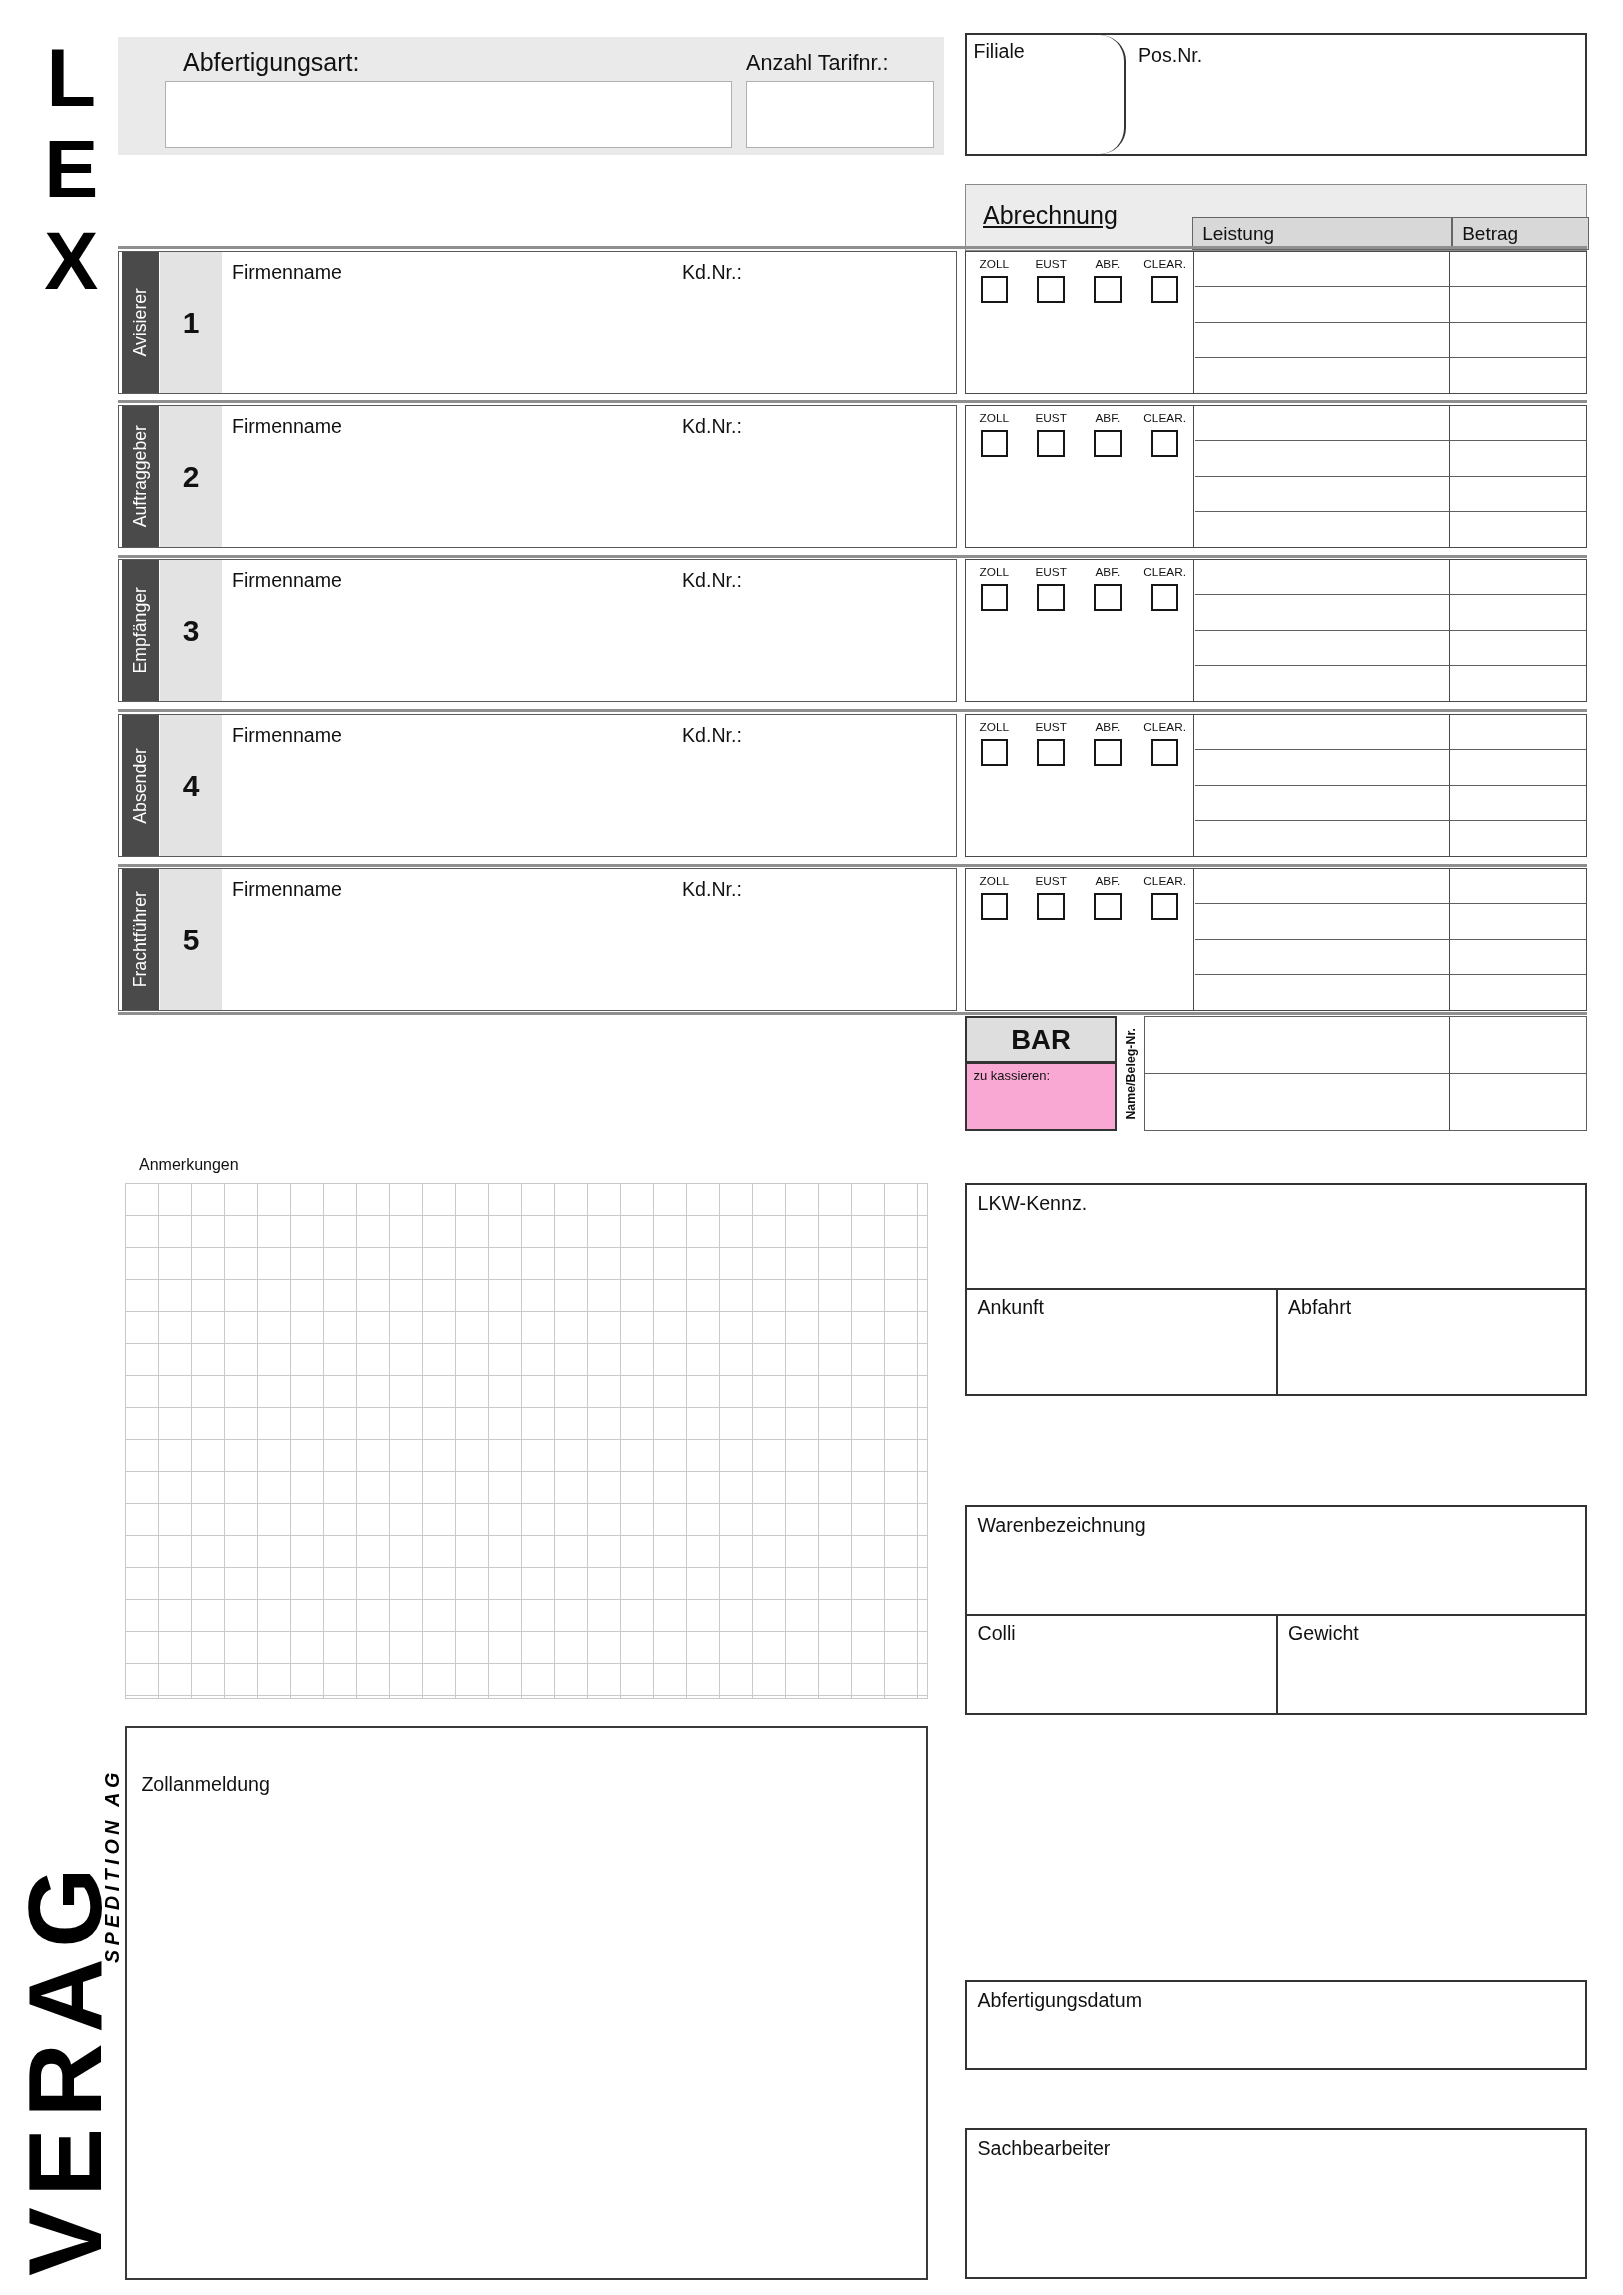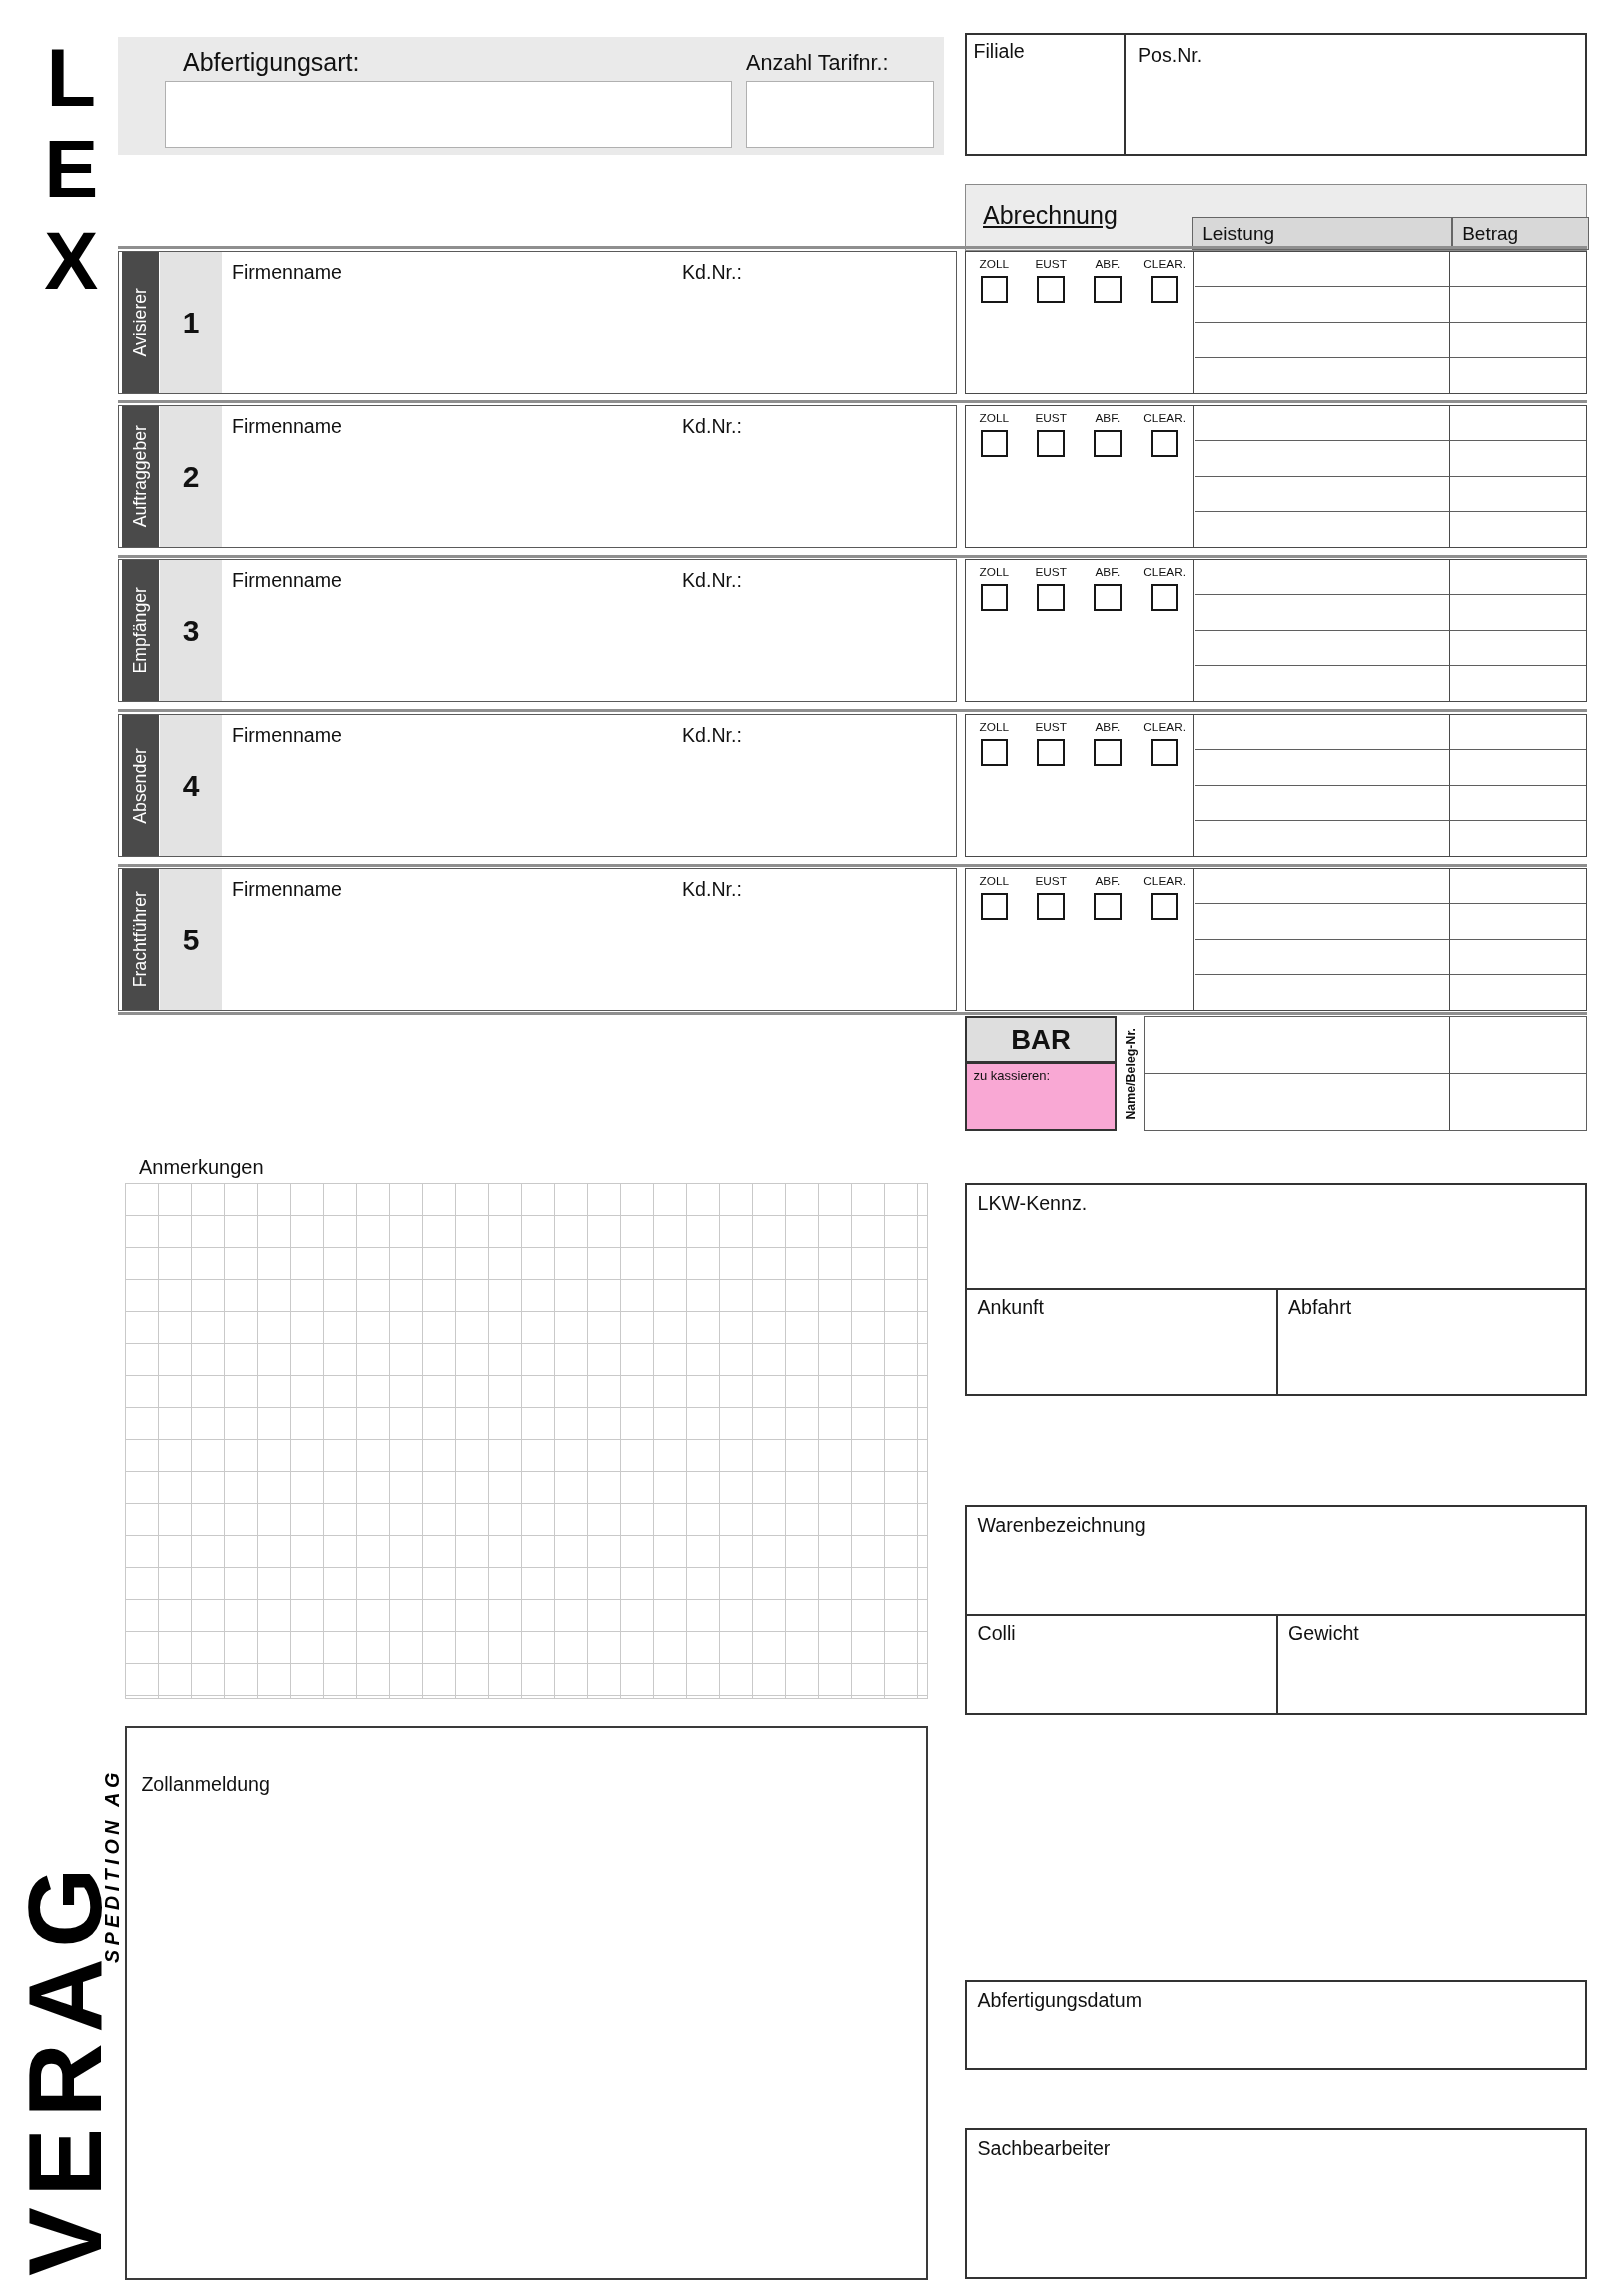--- a/index.html
+++ b/index.html
@@ -29,21 +29,21 @@
   }
 
   
   .topband { position:absolute; left:118px; top:37px; width:826px; height:118px; background:#eaeaea; }
   .abfart-label { position:absolute; left:65px; top:10.5px; font-size:25px; color:#111; }
   .abfart-input { position:absolute; left:47px; top:44px; width:567px; height:67px; background:#fff; border:1.3px solid #b0b0b0; }
   .tarif-label { position:absolute; left:628px; top:13px; font-size:21.6px; color:#111; }
   .tarif-input { position:absolute; left:628px; top:44px; width:188px; height:67px; background:#fff; border:1.3px solid #b0b0b0; }
 
   .filiale-wrap { position:absolute; left:965px; top:33px; width:622px; height:123px; border:2px solid #333; background:#fff; }
-  .filiale-sub { position:absolute; left:0; top:0; width:159px; height:100%; border-right:2px solid #333; }
+  .filiale-sub { position:absolute; left:0; top:0; width:159px; height:100%; border-right:2px solid #333;border-radius:26px; }
   .filiale-sub .lbl { position:absolute; left:6.5px; top:5.2px; }
   .posnr-label { position:absolute; left:171px; top:9.2px; }
 
   .lbl { font-size:19.6px; color:#111; }
 
   
   .abrech { position:absolute; left:965px; top:184px; width:622px; height:67px; background:#ececec; border:1.3px solid #8a8a8a; }
   .abrech-title { position:absolute; left:17px; top:15.7px; font-size:25px; color:#111;text-decoration:underline; }
   .colhead { position:absolute; bottom:0; height:33px; background:#d8d8d8; border:1.3px solid #666;
              display:flex; align-items:center; justify-content:flex-start; padding-left:9.2px; font-size:19px; }
@@ -83,21 +83,21 @@
   .kass-box { position:absolute; left:0; top:46px; width:152px; height:69px; border:2px solid #333; background:#f9a8d4; }
   .kass-box .klbl { position:absolute; left:6.5px; top:3.9px; font-size:13px; }
   .namebeleg { position:absolute; left:152px; top:0; width:27.5px; height:115px; display:flex; align-items:center; justify-content:center; }
   .namebeleg .vtext { color:#111; font-size:12.4px; font-weight:bold; }
   .bar-table { position:absolute; left:179px; right:0; top:0; height:115px; border:1.3px solid #5f5f5f;
                display:grid; grid-template-columns:1fr 137px; grid-template-rows:repeat(2,1fr); background:#fff; }
   .bar-table .cell { border-bottom:1.3px solid #5f5f5f; }
   .bar-table .cell:nth-last-child(-n+2) { border-bottom:none; }
 
   
-  .anm-label { position:absolute; left:139px; top:1156px; font-size:20px; }
+  .anm-label { position:absolute; left:139px; top:1156px; font-size:16px; }
   .anm-grid { position:absolute; left:125px; top:1183px; width:803px; height:516px; background:#fff;
               border-right:1.3px solid #c9c9c9; border-bottom:1.3px solid #c9c9c9;
               background-image:
                 repeating-linear-gradient(to right, #c9c9c9 0 1.3px, transparent 1.3px 33px),
                 repeating-linear-gradient(to bottom, #c9c9c9 0 1.3px, transparent 1.3px 32px); }
 
   
   .rbox { position:absolute; left:965px; width:622px; border:2px solid #333; background:#fff; }
   .rbox .lbl { position:absolute; left:10.5px; top:6.5px; }
   .hdiv { position:absolute; left:0; right:0; height:2px; background:#333; }

